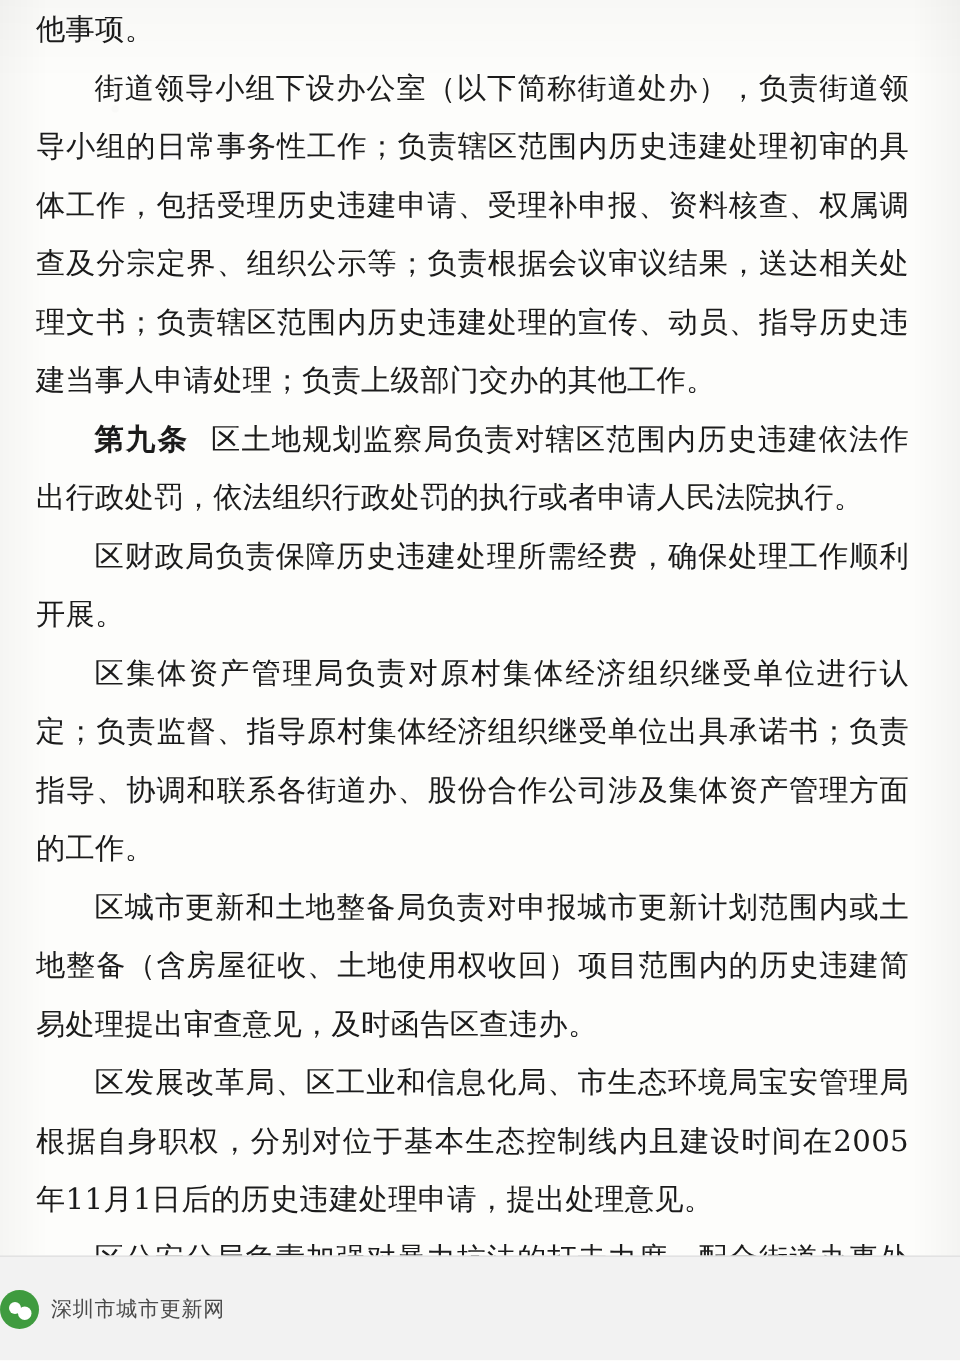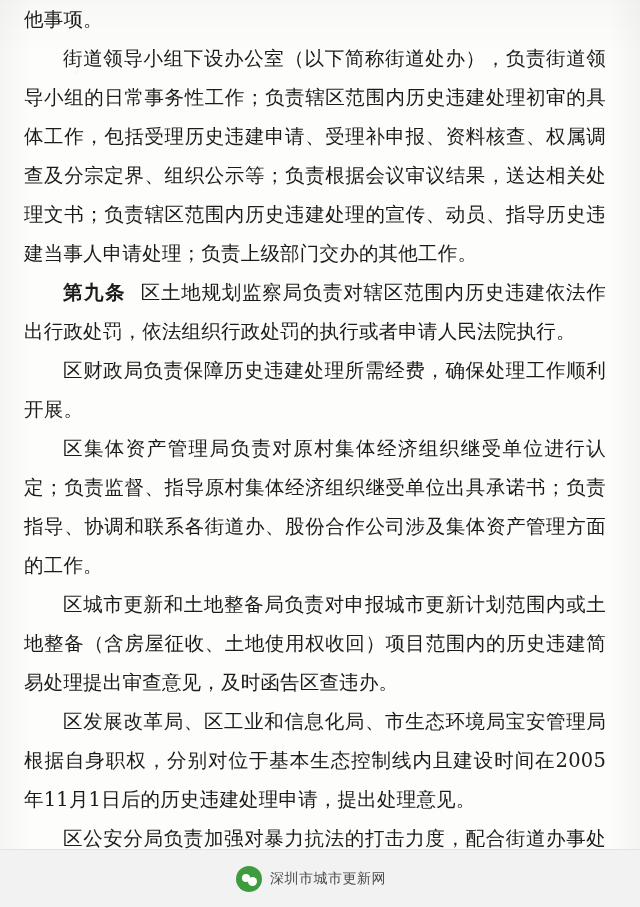--- a/index.html
+++ b/index.html
@@ -64,26 +64,26 @@
     background:
       linear-gradient(180deg, rgba(0,0,0,0.02) 0%, rgba(0,0,0,0) 6%, rgba(0,0,0,0) 94%, rgba(0,0,0,0.03) 100%),
       linear-gradient(90deg, rgba(0,0,0,0.03) 0%, rgba(0,0,0,0) 5%, rgba(0,0,0,0) 95%, rgba(0,0,0,0.035) 100%);
     mix-blend-mode: multiply;
   }
   .footer-bar {
     position: absolute;
     left: 0;
     bottom: 0;
     width: 640px;
-    height: 58px;
+    height: 70px;
     background: #f2f2f2;
     border-top: 1px solid #e2e2e2;
     display: flex;
     align-items: center;
-    justify-content: center;
+    justify-content: flex-start;
     box-sizing: border-box;
     padding-right: 18px;
   }
   .wm {
     display: flex;
     align-items: center;
     gap: 8px;
   }
   .wm-logo {
     width: 26px;

